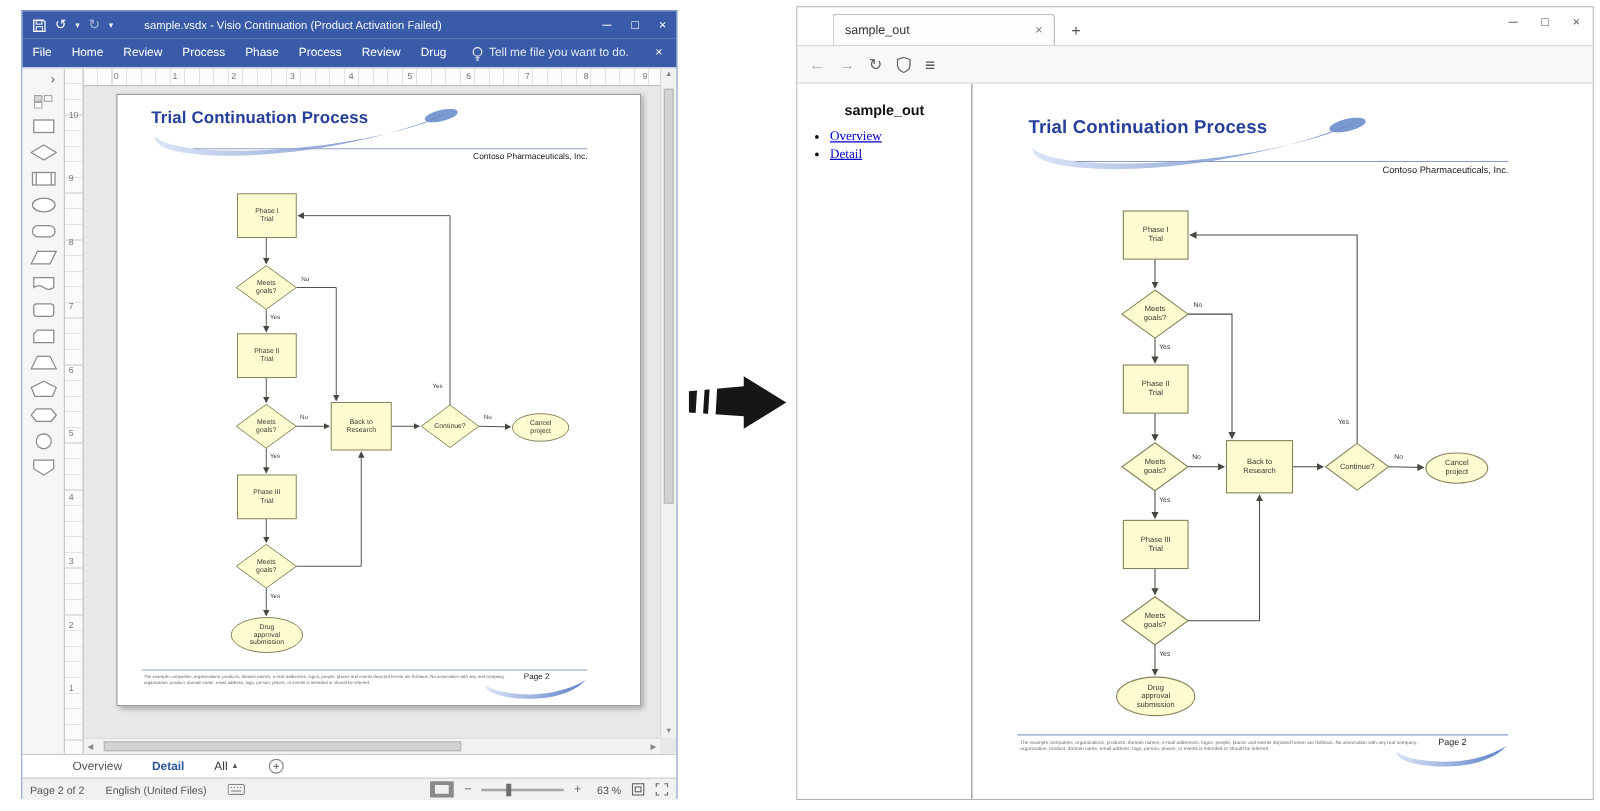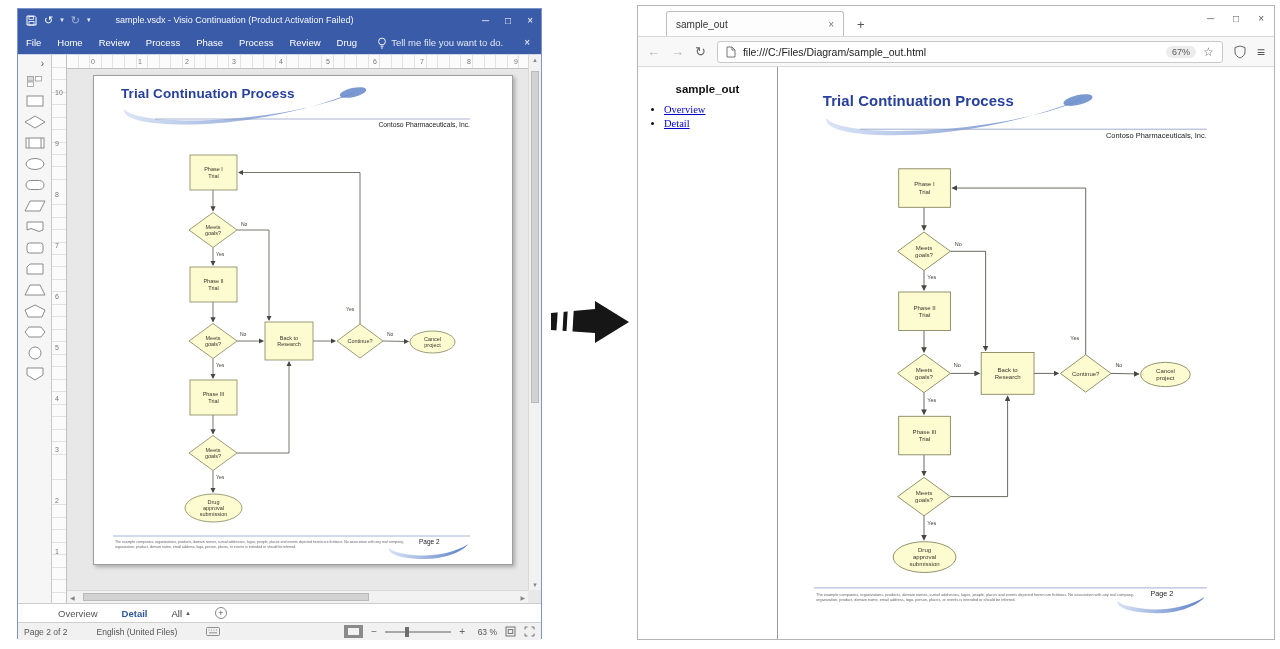--- a/index.html
+++ b/index.html
@@ -39,21 +39,21 @@
   .v-hscroll{position:absolute;left:0;bottom:0;right:13px;height:13px;background:#f2f2f2;border-top:1px solid #d8d8d8;z-index:4;
     display:flex;justify-content:space-between;align-items:center;font-size:6px;color:#888;padding:0 3px}
   .thumb-v{position:absolute;left:2px;right:2px;top:16px;height:62%;background:#d2d2d2;border:1px solid #b9b9b9}
   .thumb-h{position:absolute;top:2px;bottom:2px;left:16px;width:62%;background:#d2d2d2;border:1px solid #b9b9b9}
   .v-pagetabs{height:19px;background:#fff;border-top:1px solid #ccc;display:flex;align-items:center;gap:24px;padding-left:40px;font-size:9.5px;color:#555}
   .pt{cursor:default}
   .pt-active{color:var(--accent-blue);font-weight:700}
   .pt-all{display:flex;align-items:center;gap:3px;color:#333}
   .pt-all .tri{font-size:6px;color:#555}
   .add-page{width:12px;height:12px;border:1px solid #888;border-radius:50%;font-size:9px;line-height:10px;text-align:center;color:#555}
-  .v-status{height:18px;background:#f1f1f1;border-top:1px solid #d0d0d0;display:flex;align-items:center;font-size:8.5px;color:#555;padding:0 6px;gap:29px}
+  .v-status{height:18px;background:#f1f1f1;border-top:1px solid #d0d0d0;display:flex;align-items:center;font-size:8.5px;color:#555;padding:0 6px;gap:17px}
   .vs-right{margin-left:auto;display:flex;align-items:center;gap:8px}
   .pres-btn{width:19px;height:13px;background:#8a8a8a;position:relative;display:inline-block}
   .pres-btn::after{content:"";position:absolute;left:4px;right:4px;top:3px;bottom:3px;background:#f1f1f1}
   .zoom-track{position:relative;width:66px;height:2px;background:#a8a8a8;display:inline-block}
   .zoom-thumb{position:absolute;left:30%;top:-4px;width:4px;height:10px;background:#6e6e6e}
   .zoom-sign{font-size:10px;color:#666}
   .zoom-val{min-width:24px;text-align:right}
 
   
   #browser{left:637px;top:5px;width:638px;height:635px;border:1px solid #b5b5b5}
@@ -371,29 +371,20 @@
       <span>─</span>
       <span>□</span>
       <span>×</span>
     </div>
   </div>
 
   <div class="b-navbar">
     <span class="nav-ico dim">←</span>
     <span class="nav-ico dim">→</span>
     <span class="nav-ico">↻</span>
-    <div class="urlbar">
-      <svg width="10" height="12" viewBox="0 0 10 12">
-        <path d="M1,1 h5 l3,3 v7 h-8 z" fill="none" stroke="#777" stroke-width="1"></path>
-        <path d="M6,1 v3 h3" fill="none" stroke="#777" stroke-width="1"></path>
-      </svg>
-      <span>file:///C:/Files/Diagram/sample_out.html</span>
-      <span class="zoom-pill">67%</span>
-      <span class="star">☆</span>
-    </div>
     <svg width="12" height="14" viewBox="0 0 12 14">
       <path d="M6,1 L11,2.5 V7 C11,10 8.5,12 6,13 C3.5,12 1,10 1,7 V2.5 Z" fill="none" stroke="#666" stroke-width="1"></path>
     </svg>
     <span class="menu-ico">≡</span>
   </div>
 
   <div class="b-content">
     <div class="b-index">
       <div class="b-index-heading">sample_out</div>
       <ul>

